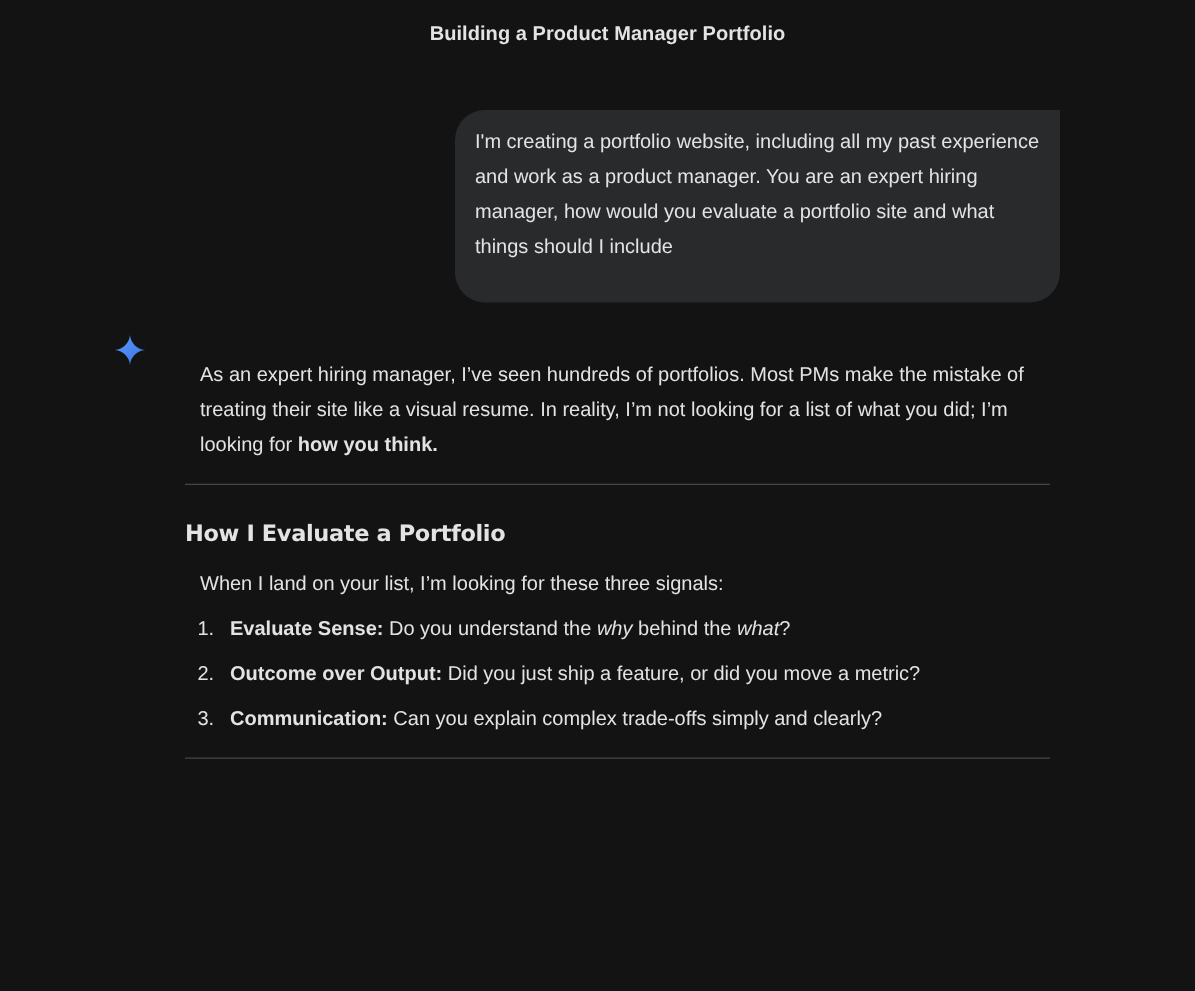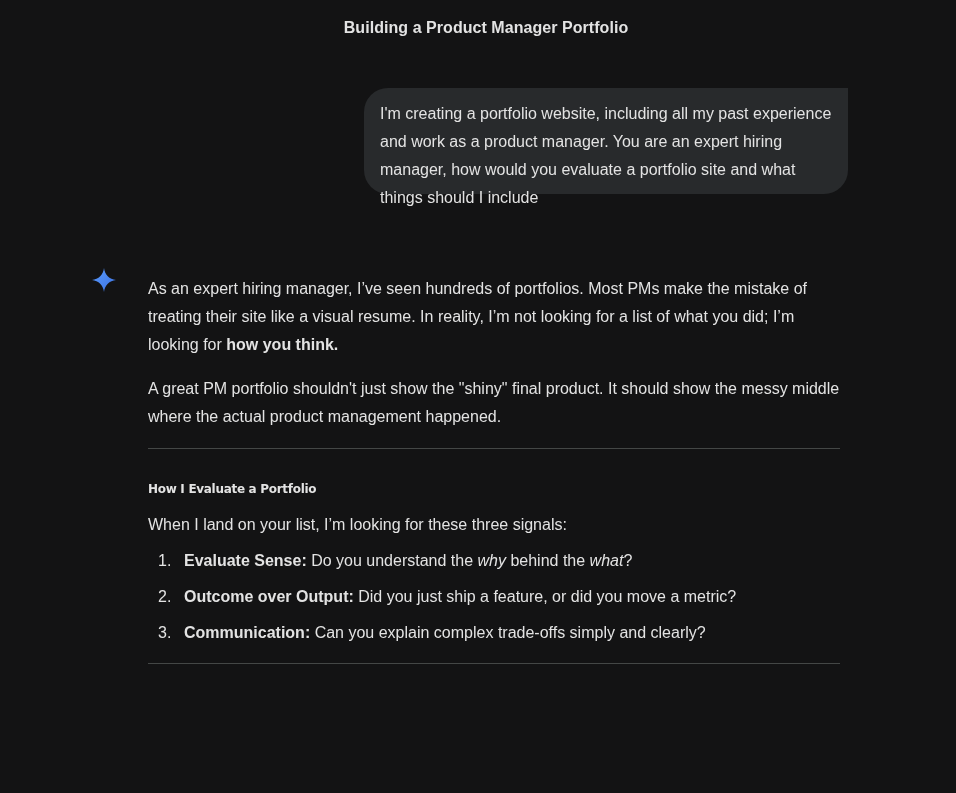--- a/index.html
+++ b/index.html
@@ -24,21 +24,21 @@
       font-size: 16px;
       font-weight: 600;
       color: #e3e3e3;
       letter-spacing: 0.05px;
     }
     .user-bubble {
       position: absolute;
       left: 364px;
       top: 88px;
       width: 484px;
-      height: 106px;
+      height: 154px;
       box-sizing: border-box;
       background: #282a2c;
       border-radius: 24px 0 24px 24px;
       padding: 12px 16px 12px 16px;
       font-size: 16px;
       line-height: 28px;
       color: #e3e3e3;
     }
     .sparkle {
       position: absolute;
@@ -50,34 +50,34 @@
     .response {
       position: absolute;
       left: 148px;
       top: 275px;
       width: 692px;
       font-size: 16px;
       line-height: 28px;
       color: #e3e3e3;
     }
     .response p {
-      margin: 0;
+      margin: 12px;
     }
     .p1 { margin-bottom: 16px !important; }
     .p2 { margin-bottom: 17px !important; }
     .divider {
       height: 1px;
       background: #444746;
       width: 692px;
       border: none;
       margin: 0;
     }
     .h3 {
       font-family: "DejaVu Sans", sans-serif;
-      font-size: 12px;
+      font-size: 18px;
       font-weight: bold;
       line-height: 28px;
       color: #e3e3e3;
       margin: 26px 0 8px 0;
       letter-spacing: -0.3px;
     }
     .sig-intro { margin-bottom: 8px !important; }
     ol {
       margin: 0 0 16px 0;
       padding: 0;
@@ -113,21 +113,20 @@
     <linearGradient id="sg" x1="0" y1="0" x2="1" y2="1">
       <stop offset="0%" stop-color="#5b9dff"></stop>
       <stop offset="100%" stop-color="#3a6fe0"></stop>
     </linearGradient>
   </defs>
   <path d="M13 1 C13.6 7.5 18.5 12.4 25 13 C18.5 13.6 13.6 18.5 13 25 C12.4 18.5 7.5 13.6 1 13 C7.5 12.4 12.4 7.5 13 1 Z" fill="url(#sg)"></path>
 </svg>
 
 <div class="response">
   <p class="p1"><span>As an expert hiring manager, I’ve seen hundreds of portfolios. Most PMs make the mistake of treating their site like a visual resume. In reality, I’m not looking for a list of what you did; I’m looking for </span><b>how you think.</b></p>
-  <p class="p2">A great PM portfolio shouldn't just show the "shiny" final product. It should show the messy middle where the actual product management happened.</p>
 
   <div class="divider"></div>
 
   <div class="h3">How I Evaluate a Portfolio</div>
   <p class="sig-intro">When I land on your list, I’m looking for these three signals:</p>
 
   <ol>
     <li>
       <span class="num">1.</span>
       <b>Evaluate Sense:</b><span> Do you understand the </span><i>why</i><span> behind the </span><i>what</i><span>?</span>

